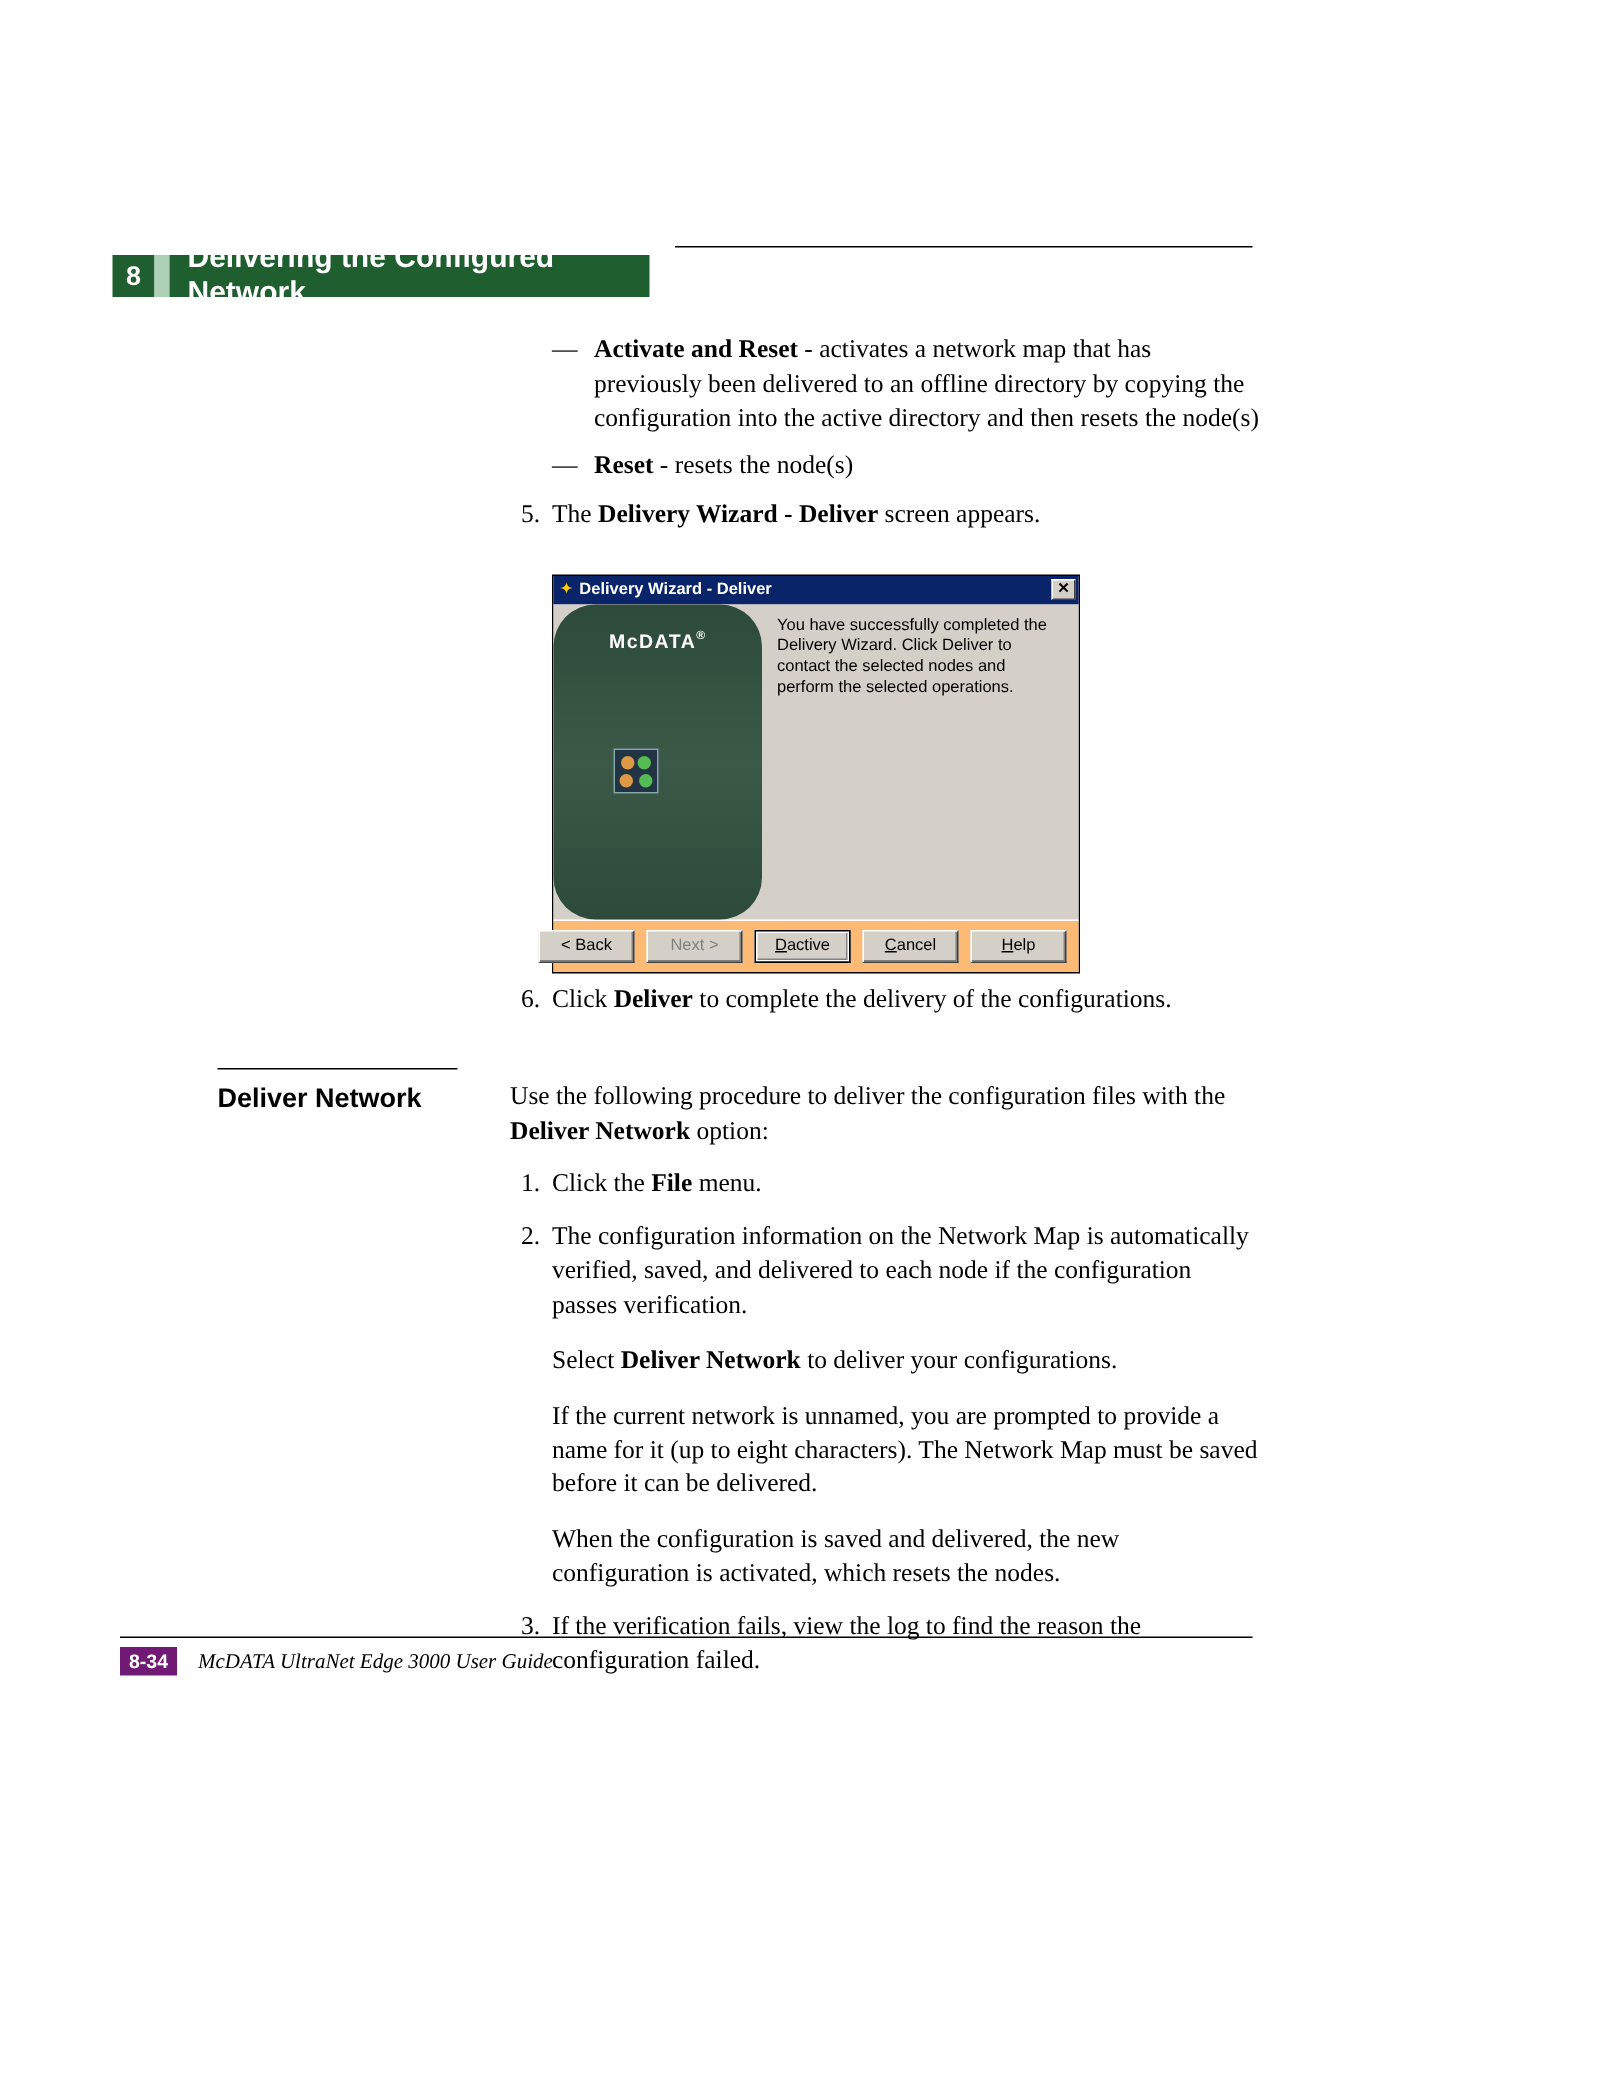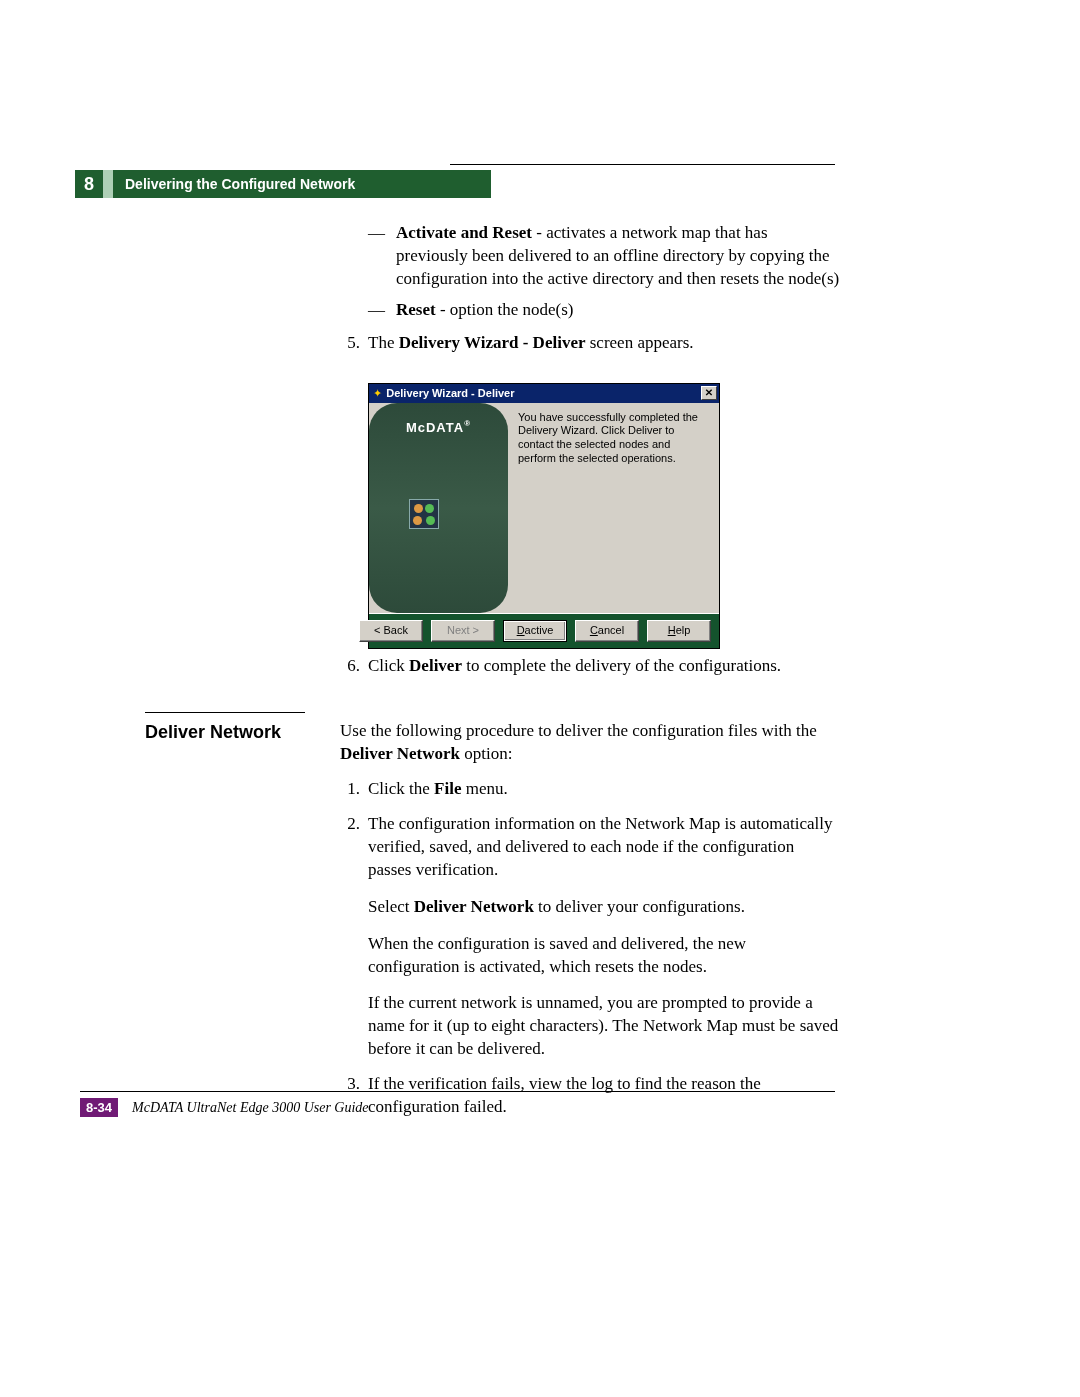--- a/index.html
+++ b/index.html
@@ -45,25 +45,25 @@
   }
   .chapter-tail {
     background: #aed0b6;
     width: 10px;
   }
   .header-title {
     background: #1f5e2f;
     color: #fff;
     font-family: Arial, Helvetica, sans-serif;
     font-weight: bold;
-    font-size: 14px;
+    font-size: 20px;
     padding: 0 12px;
     display: flex;
     align-items: center;
-    width: 378px;
+    width: 320px;
   }
   .content-col {
     position: absolute;
     top: 222px;
     left: 340px;
     width: 500px;
     font-size: 17px;
     line-height: 1.35;
   }
   .dash-list { margin-left: 28px; }
@@ -146,21 +146,21 @@
   }
   .dialog-glyph::before { background: #d94; top: 4px; left: 4px; box-shadow: 12px 12px 0 #5b5; }
   .dialog-glyph::after  { background: #5b5; top: 4px; right: 4px; box-shadow: -12px 12px 0 #d94; }
   .dialog-right {
     flex: 1;
     padding: 8px 10px;
     color: #000;
     line-height: 1.25;
   }
   .dialog-footer {
-    background: #14532d;
+    background: #fdba74;
     border-top: 1px solid #fff;
     padding: 6px 8px;
     display: flex;
     justify-content: flex-end;
     gap: 8px;
   }
   .wbtn {
     font-family: Tahoma, Arial, sans-serif;
     font-size: 11px;
     min-width: 64px;
@@ -249,21 +249,21 @@
     <div class="dash-list">
       <div class="dash-row">
         <div class="dash">—</div>
         <div>
           <span class="bold">Activate and Reset</span><span> - activates a network map that has previously been delivered to an offline directory by copying the configuration into the active directory and then resets the node(s)</span>
         </div>
       </div>
       <div class="dash-row">
         <div class="dash">—</div>
         <div>
-          <span class="bold">Reset</span><span> - option the node(s)</span>
+          <span class="bold">Reset</span><span> - resets the node(s)</span>
         </div>
       </div>
     </div>
 
     <div class="num-list">
       <div class="num-row">
         <div class="num">5.</div>
         <div class="num-body">
           <span>The </span><span class="bold">Delivery Wizard - Deliver</span><span> screen appears.</span>
         </div>
@@ -325,22 +325,22 @@
         <div class="num">1.</div>
         <div class="num-body">
           <span>Click the </span><span class="bold">File</span><span> menu.</span>
         </div>
       </div>
       <div class="num-row">
         <div class="num">2.</div>
         <div class="num-body">
           <p>The configuration information on the Network Map is automatically verified, saved, and delivered to each node if the configuration passes verification.</p>
           <p><span>Select </span><span class="bold">Deliver Network</span><span> to deliver your configurations.</span></p>
+          <p>If the current network is unnamed, you are prompted to provide a name for it (up to eight characters). The Network Map must be saved before it can be delivered.</p>
           <p>When the configuration is saved and delivered, the new configuration is activated, which resets the nodes.</p>
-          <p>If the current network is unnamed, you are prompted to provide a name for it (up to eight characters). The Network Map must be saved before it can be delivered.</p>
         </div>
       </div>
       <div class="num-row">
         <div class="num">3.</div>
         <div class="num-body">If the verification fails, view the log to find the reason the configuration failed.</div>
       </div>
     </div>
   </div>
 
   <div class="footer">

